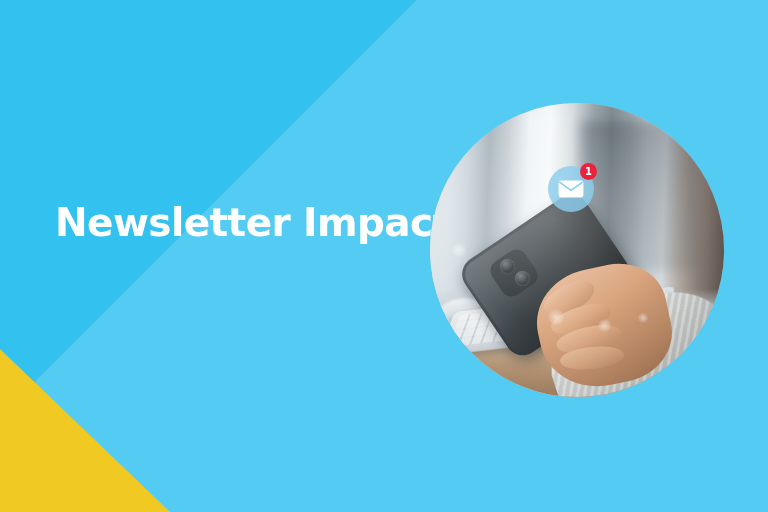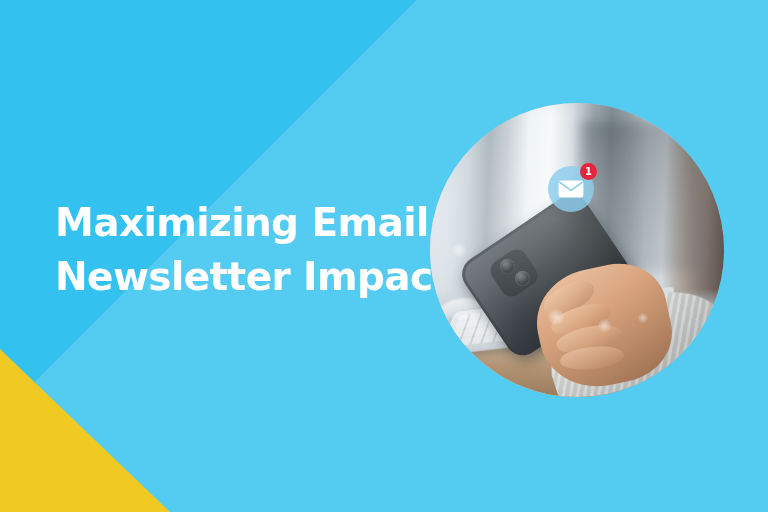--- a/index.html
+++ b/index.html
@@ -235,21 +235,20 @@
 </style>
 </head>
 <body>
 
 <div id="banner">
 
   <div id="bg-wedge-light"></div>
   <div id="bg-wedge-yellow"></div>
 
   <h1 id="headline">
-    <span class="line">Maximizing Email</span>
     <span class="line">Newsletter Impact</span>
   </h1>
 
   <div id="photo-circle">
     <div class="ph" id="ph-bg"></div>
     <div class="ph" id="ph-screen"></div>
     <div class="ph" id="ph-desk"></div>
     <div class="ph" id="ph-desk-front"></div>
     <div class="ph" id="ph-mouse"></div>
     <div class="ph" id="ph-keyboard">

